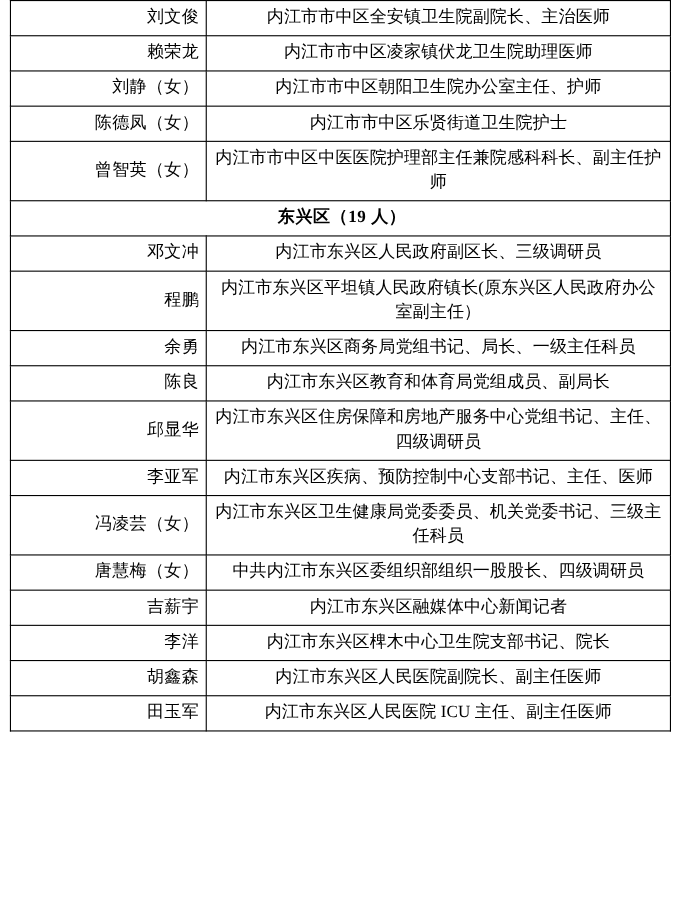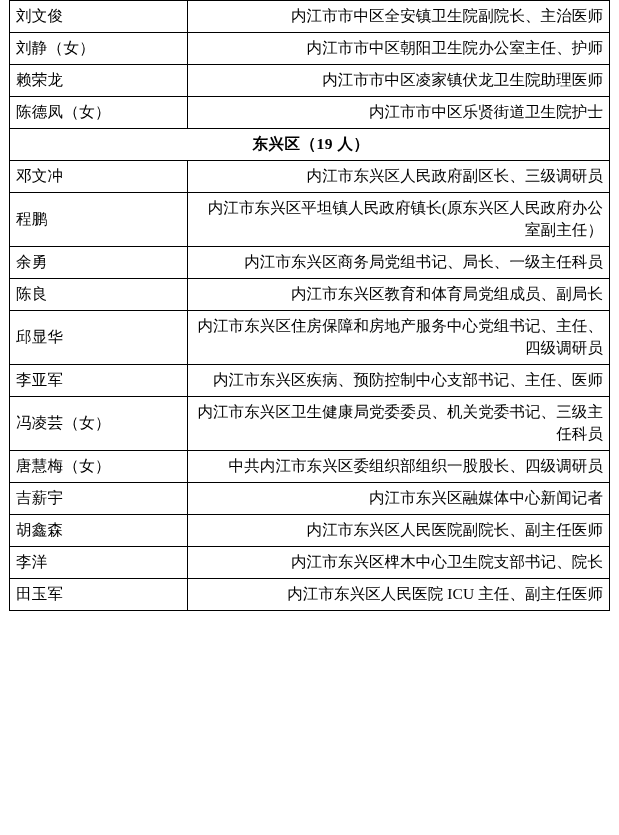--- a/index.html
+++ b/index.html
@@ -31,26 +31,26 @@
     vertical-align: middle;
     font-size: 15.5px;
     line-height: 1.42;
     padding: 4px 6px 5px 6px;
     word-break: break-all;
   }
   col.c-name { width: 178px; }
   col.c-desc { width: 422px; }
 
   td.name {
-    text-align: left;
+    text-align: right;
     padding-left: 9px;
     letter-spacing: 0.3px;
   }
   td.desc {
-    text-align: right;
+    text-align: center;
     padding-left: 8px;
     letter-spacing: 0.1px;
   }
   tr.section td {
     font-weight: bold;
     text-align: center;
     padding-left: 9px;
     letter-spacing: 0.5px;
   }
 </style>
@@ -62,30 +62,34 @@
     <colgroup>
       <col class="c-name">
       <col class="c-desc">
     </colgroup>
     <tbody>
       <tr>
         <td class="name">刘文俊</td>
         <td class="desc">内江市市中区全安镇卫生院副院长、主治医师</td>
       </tr>
       <tr>
+        <td class="name">赖荣龙</td>
+        <td class="desc">内江市市中区凌家镇伏龙卫生院助理医师</td>
+      </tr>
+      <tr>
         <td class="name">刘静（女）</td>
         <td class="desc">内江市市中区朝阳卫生院办公室主任、护师</td>
       </tr>
       <tr>
-        <td class="name">赖荣龙</td>
-        <td class="desc">内江市市中区凌家镇伏龙卫生院助理医师</td>
+        <td class="name">陈德凤（女）</td>
+        <td class="desc">内江市市中区乐贤街道卫生院护士</td>
       </tr>
       <tr>
-        <td class="name">陈德凤（女）</td>
-        <td class="desc">内江市市中区乐贤街道卫生院护士</td>
+        <td class="name">曾智英（女）</td>
+        <td class="desc">内江市市中区中医医院护理部主任兼院感科科长、副主任护师</td>
       </tr>
       <tr class="section">
         <td colspan="2">东兴区（19 人）</td>
       </tr>
       <tr>
         <td class="name">邓文冲</td>
         <td class="desc">内江市东兴区人民政府副区长、三级调研员</td>
       </tr>
       <tr>
         <td class="name">程鹏</td>
@@ -113,26 +117,26 @@
       </tr>
       <tr>
         <td class="name">唐慧梅（女）</td>
         <td class="desc">中共内江市东兴区委组织部组织一股股长、四级调研员</td>
       </tr>
       <tr>
         <td class="name">吉薪宇</td>
         <td class="desc">内江市东兴区融媒体中心新闻记者</td>
       </tr>
       <tr>
+        <td class="name">李洋</td>
+        <td class="desc">内江市东兴区椑木中心卫生院支部书记、院长</td>
+      </tr>
+      <tr>
         <td class="name">胡鑫森</td>
         <td class="desc">内江市东兴区人民医院副院长、副主任医师</td>
-      </tr>
-      <tr>
-        <td class="name">李洋</td>
-        <td class="desc">内江市东兴区椑木中心卫生院支部书记、院长</td>
       </tr>
       <tr>
         <td class="name">田玉军</td>
         <td class="desc">内江市东兴区人民医院 ICU 主任、副主任医师</td>
       </tr>
     </tbody>
   </table>
 </div>
 
 </body></html>

